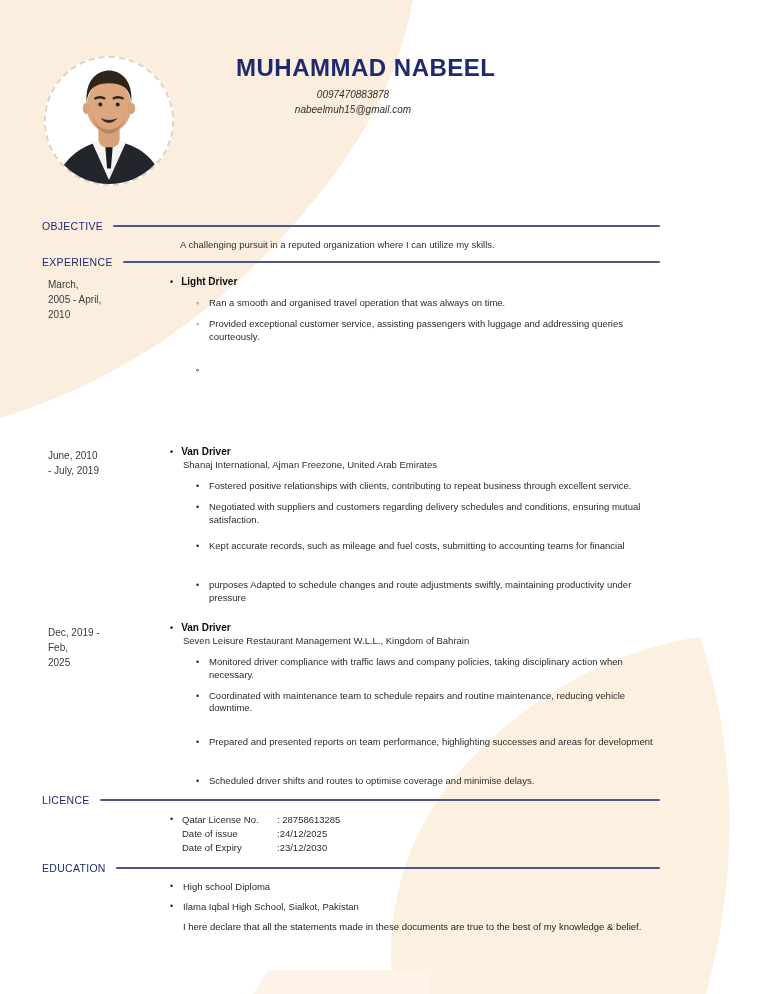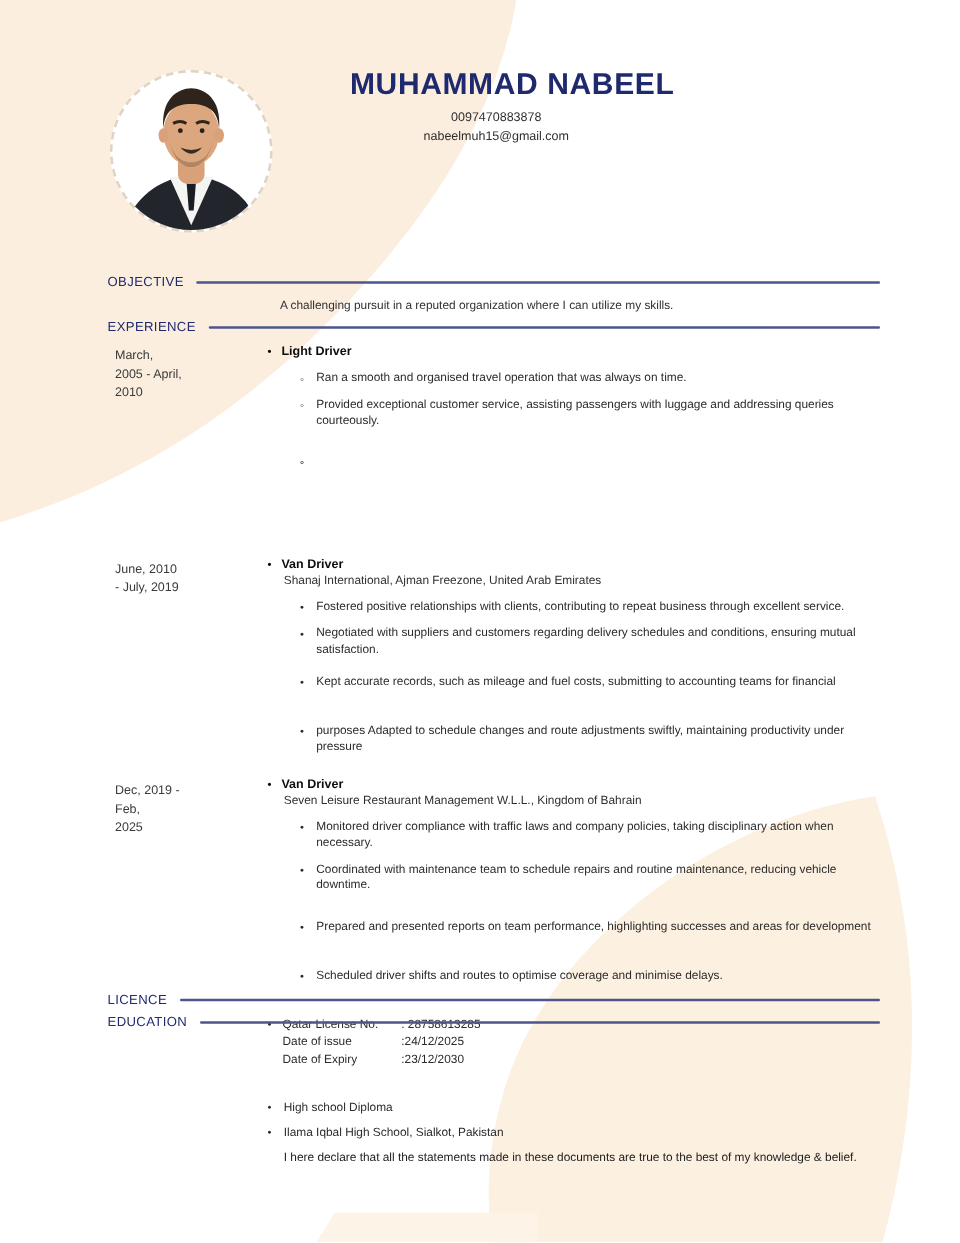--- a/index.html
+++ b/index.html
@@ -2,36 +2,36 @@
 <html><head>
 <meta charset="utf-8">
 <style>
   * { margin:0; padding:0; box-sizing:border-box; }
   body { background:#fff; font-family:"Liberation Sans", sans-serif; }
   .page {
     position:relative; width:768px; height:994px; background:#fff;
     overflow:hidden; margin:0 auto;
   }
   .bg-svg { position:absolute; inset:0; z-index:0; }
-  .content { position:absolute; inset:0; z-index:1;margin-left:44px; }
+  .content { position:absolute; inset:0; z-index:1; }
 
   
   .photo-wrap {
     position:absolute; left:44px; top:56px; width:130px; height:130px;
     border-radius:50%; background:#fff; border:2px dashed #ded3c4;
     overflow:hidden;
   }
   
   .name {
     position:absolute; left:236px; top:54px;
     font-size:24px; font-weight:bold; letter-spacing:0.5px; color:#1e2a6d;
   }
   .contact {
     position:absolute; left:237px; top:88px; width:232px;
-    text-align:center; font-size:10px; color:#2f2f2f; line-height:1.45;
+    text-align:center; font-size:10px; color:#2f2f2f; line-height:1.45;font-style:italic;
   }
 
   
   .sec { position:absolute; left:42px; width:618px; display:flex; align-items:center; }
   .sec .lbl { font-size:10.5px; font-weight:normal; color:#1f2a6e; letter-spacing:0.3px; white-space:nowrap; }
   .sec .rule { flex:1; height:2px; background:#4d568a; margin-left:10px; border-radius:1px; }
 
   .objective-text {
     position:absolute; left:180px; top:239px; width:480px;
     font-size:9.5px; color:#303030;
@@ -213,21 +213,21 @@
         <span class="lab">Date of issue</span>
         <span class="val">:24/12/2025</span>
       </div>
       <div class="lic-row">
         <span class="mk"></span>
         <span class="lab">Date of Expiry</span>
         <span class="val">:23/12/2030</span>
       </div>
     </div>
 
-    <div class="sec" style="top:812px;">
+    <div class="sec" style="top:862px;">
       <span class="lbl">EDUCATION</span>
       <span class="rule"></span>
     </div>
     <div class="edu-items">
       <div class="edu-item">
         <span class="mk">•</span>
         <span>High school Diploma</span>
       </div>
       <div class="edu-item">
         <span class="mk">•</span>

